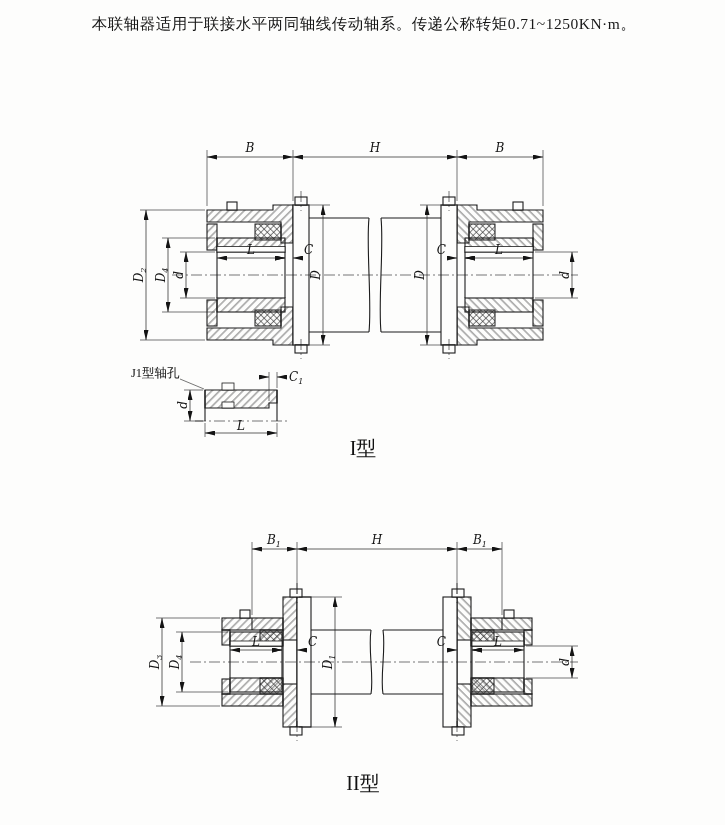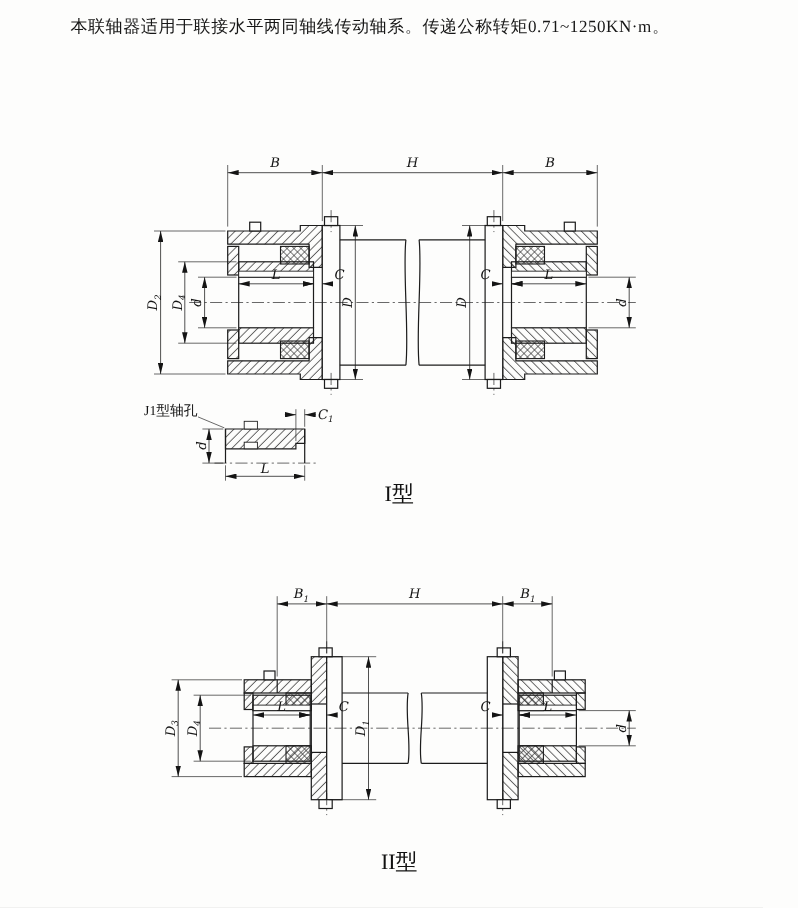--- a/index.html
+++ b/index.html
@@ -3,21 +3,21 @@
 <meta charset="utf-8">
 <style>
   html,body{margin:0;padding:0;background:#e8e8e8;}
   #page{
     position:relative;width:725px;height:825px;margin:0 auto;
     background:#fdfdfc;overflow:hidden;
     font-family:"Liberation Serif","DejaVu Serif",serif;
   }
   #header-line{
     position:absolute;left:64px;top:14px;width:600px;
-    font-size:15.5px;color:#171717;letter-spacing:0.5px;white-space:nowrap;
+    font-size:15.5px;color:#171717;letter-spacing:0.5px;white-space:nowrap;text-align:center;
   }
   svg{position:absolute;left:0;top:0;}
   .outline{fill:none;stroke:#1c1c1c;stroke-width:1.1;}
   .solid{fill:#fdfdfc;stroke:#1c1c1c;stroke-width:1.1;}
   .hatch{fill:url(#hatch);stroke:#1c1c1c;stroke-width:1.1;}
   .xhatch{fill:url(#xhatch);stroke:#1c1c1c;stroke-width:1;}
   .white{fill:#fdfdfc;stroke:#1c1c1c;stroke-width:0.8;}
   .thin{stroke:#1c1c1c;stroke-width:0.6;fill:none;}
   .dim{stroke:#1c1c1c;stroke-width:0.7;fill:none;marker-start:url(#arr);marker-end:url(#arr);}
   .tail{stroke:#1c1c1c;stroke-width:0.7;fill:none;marker-end:url(#arr);}

